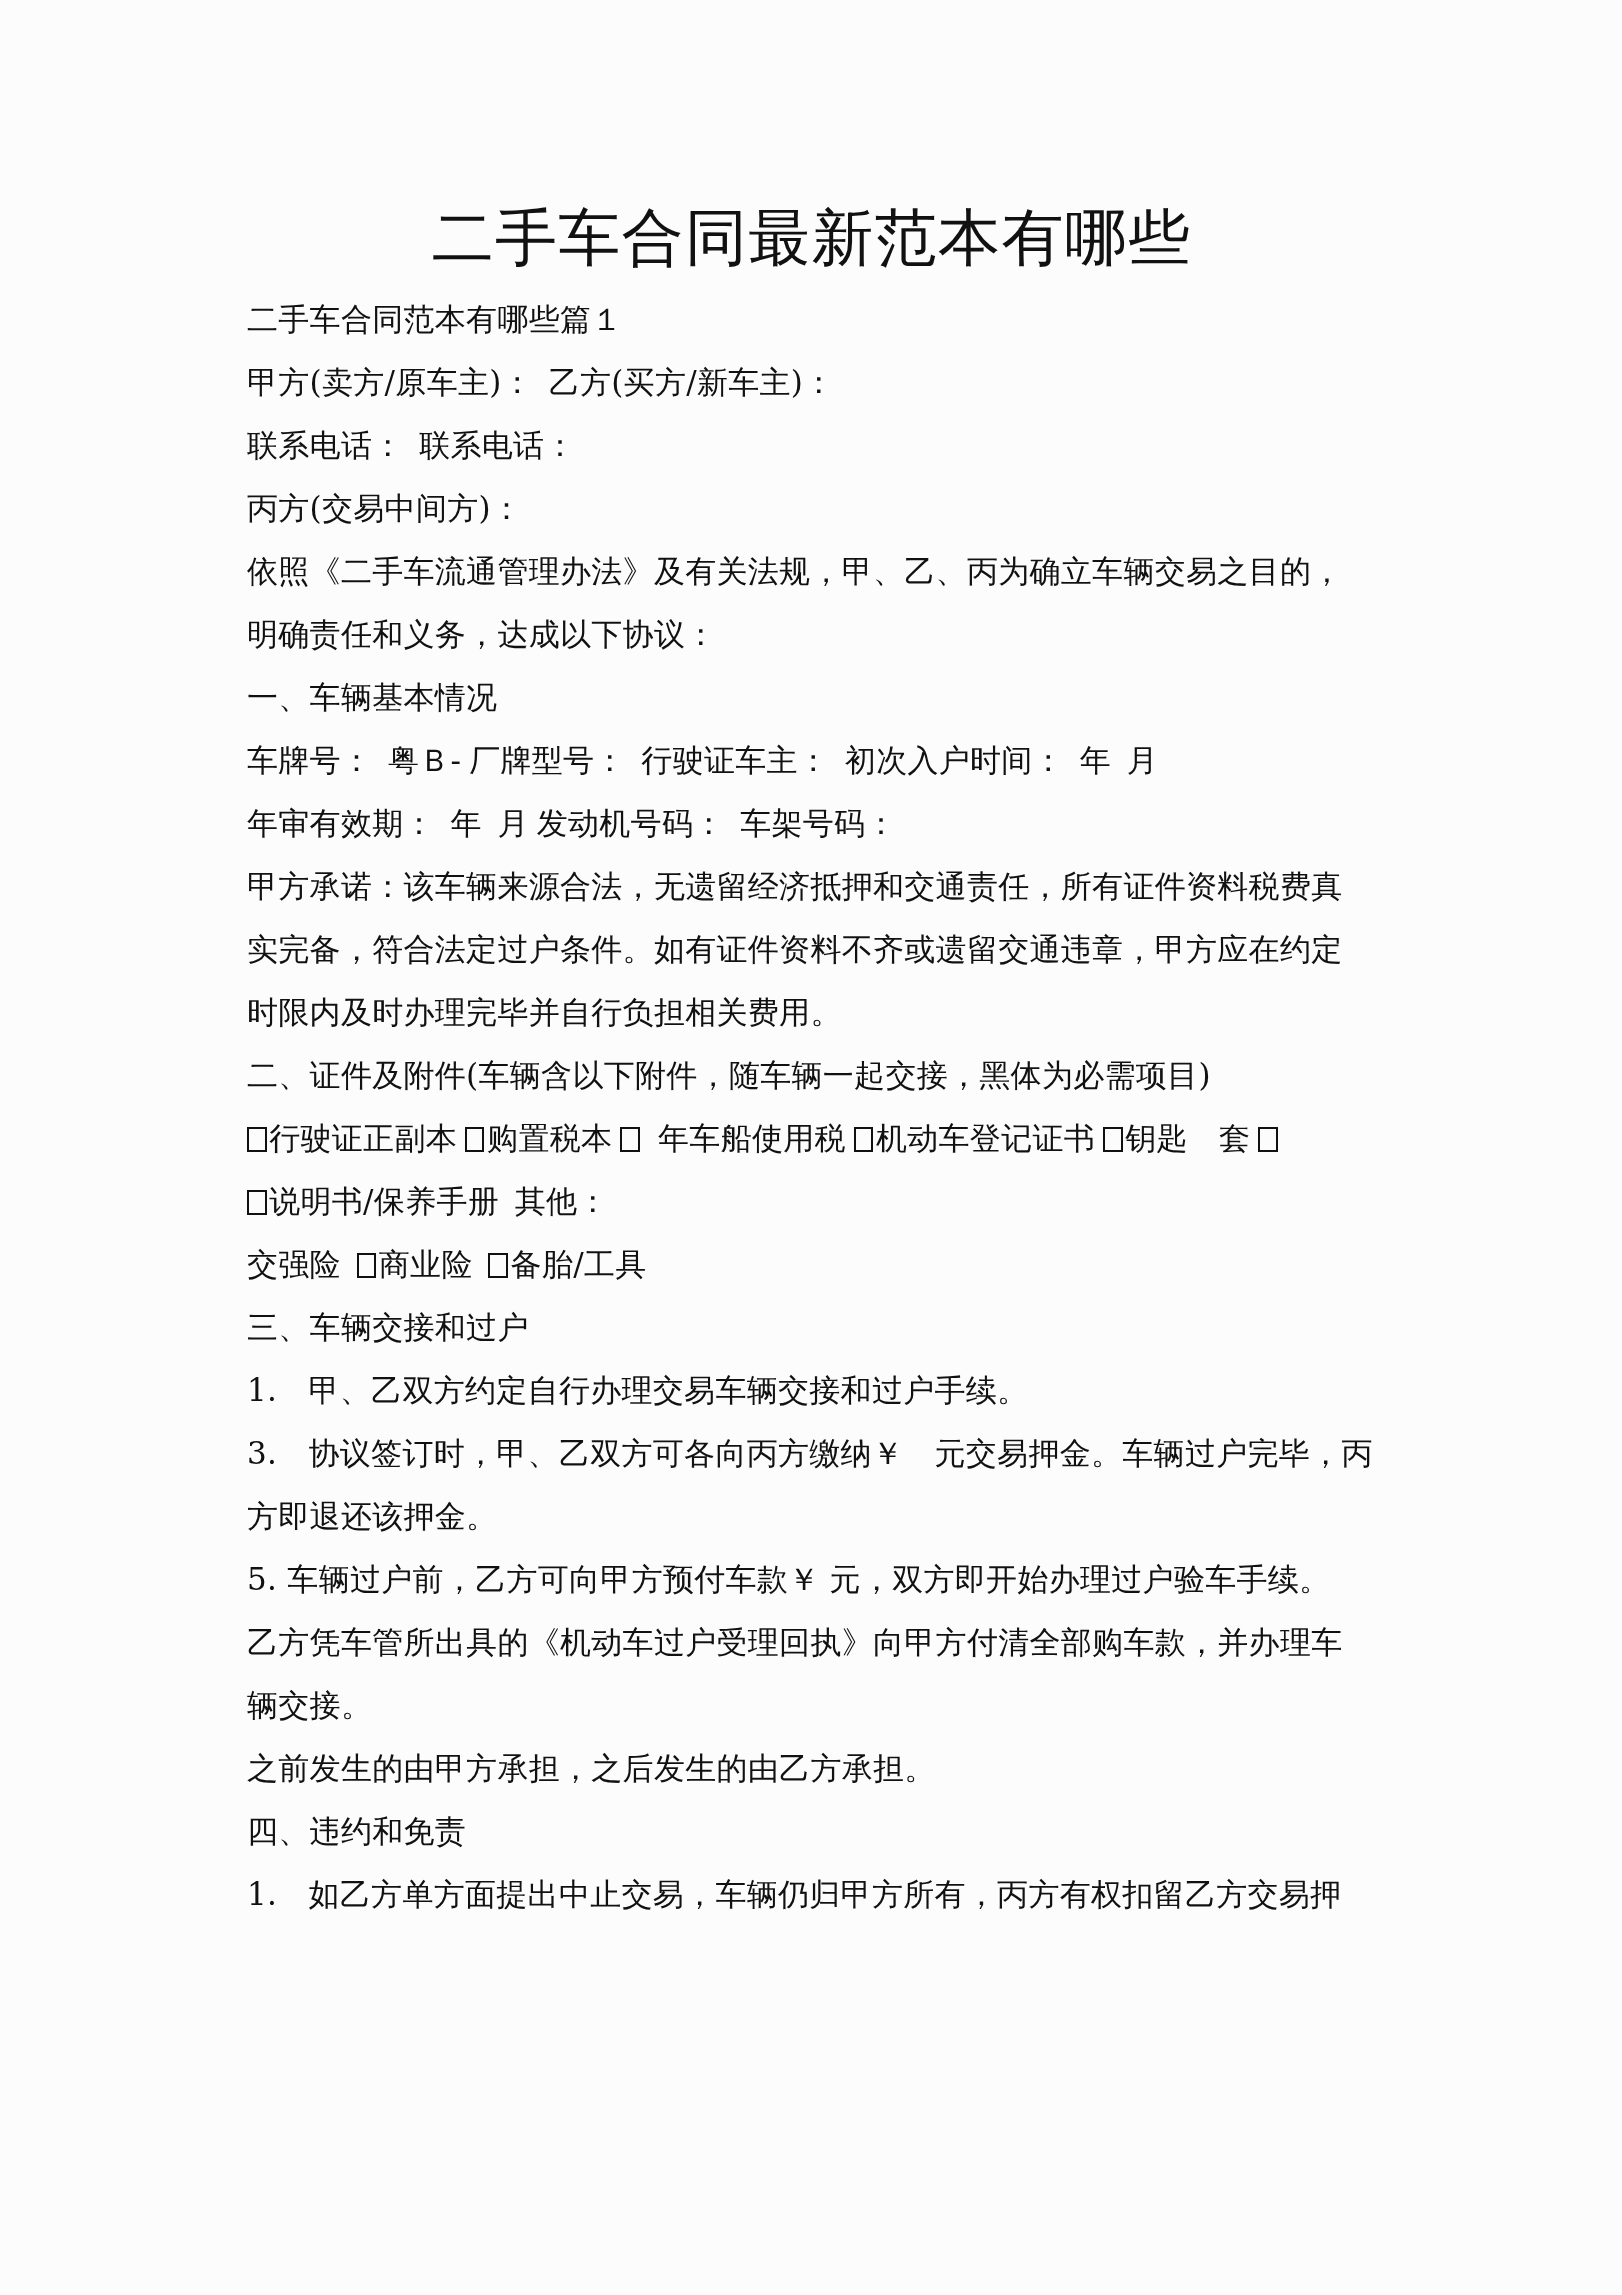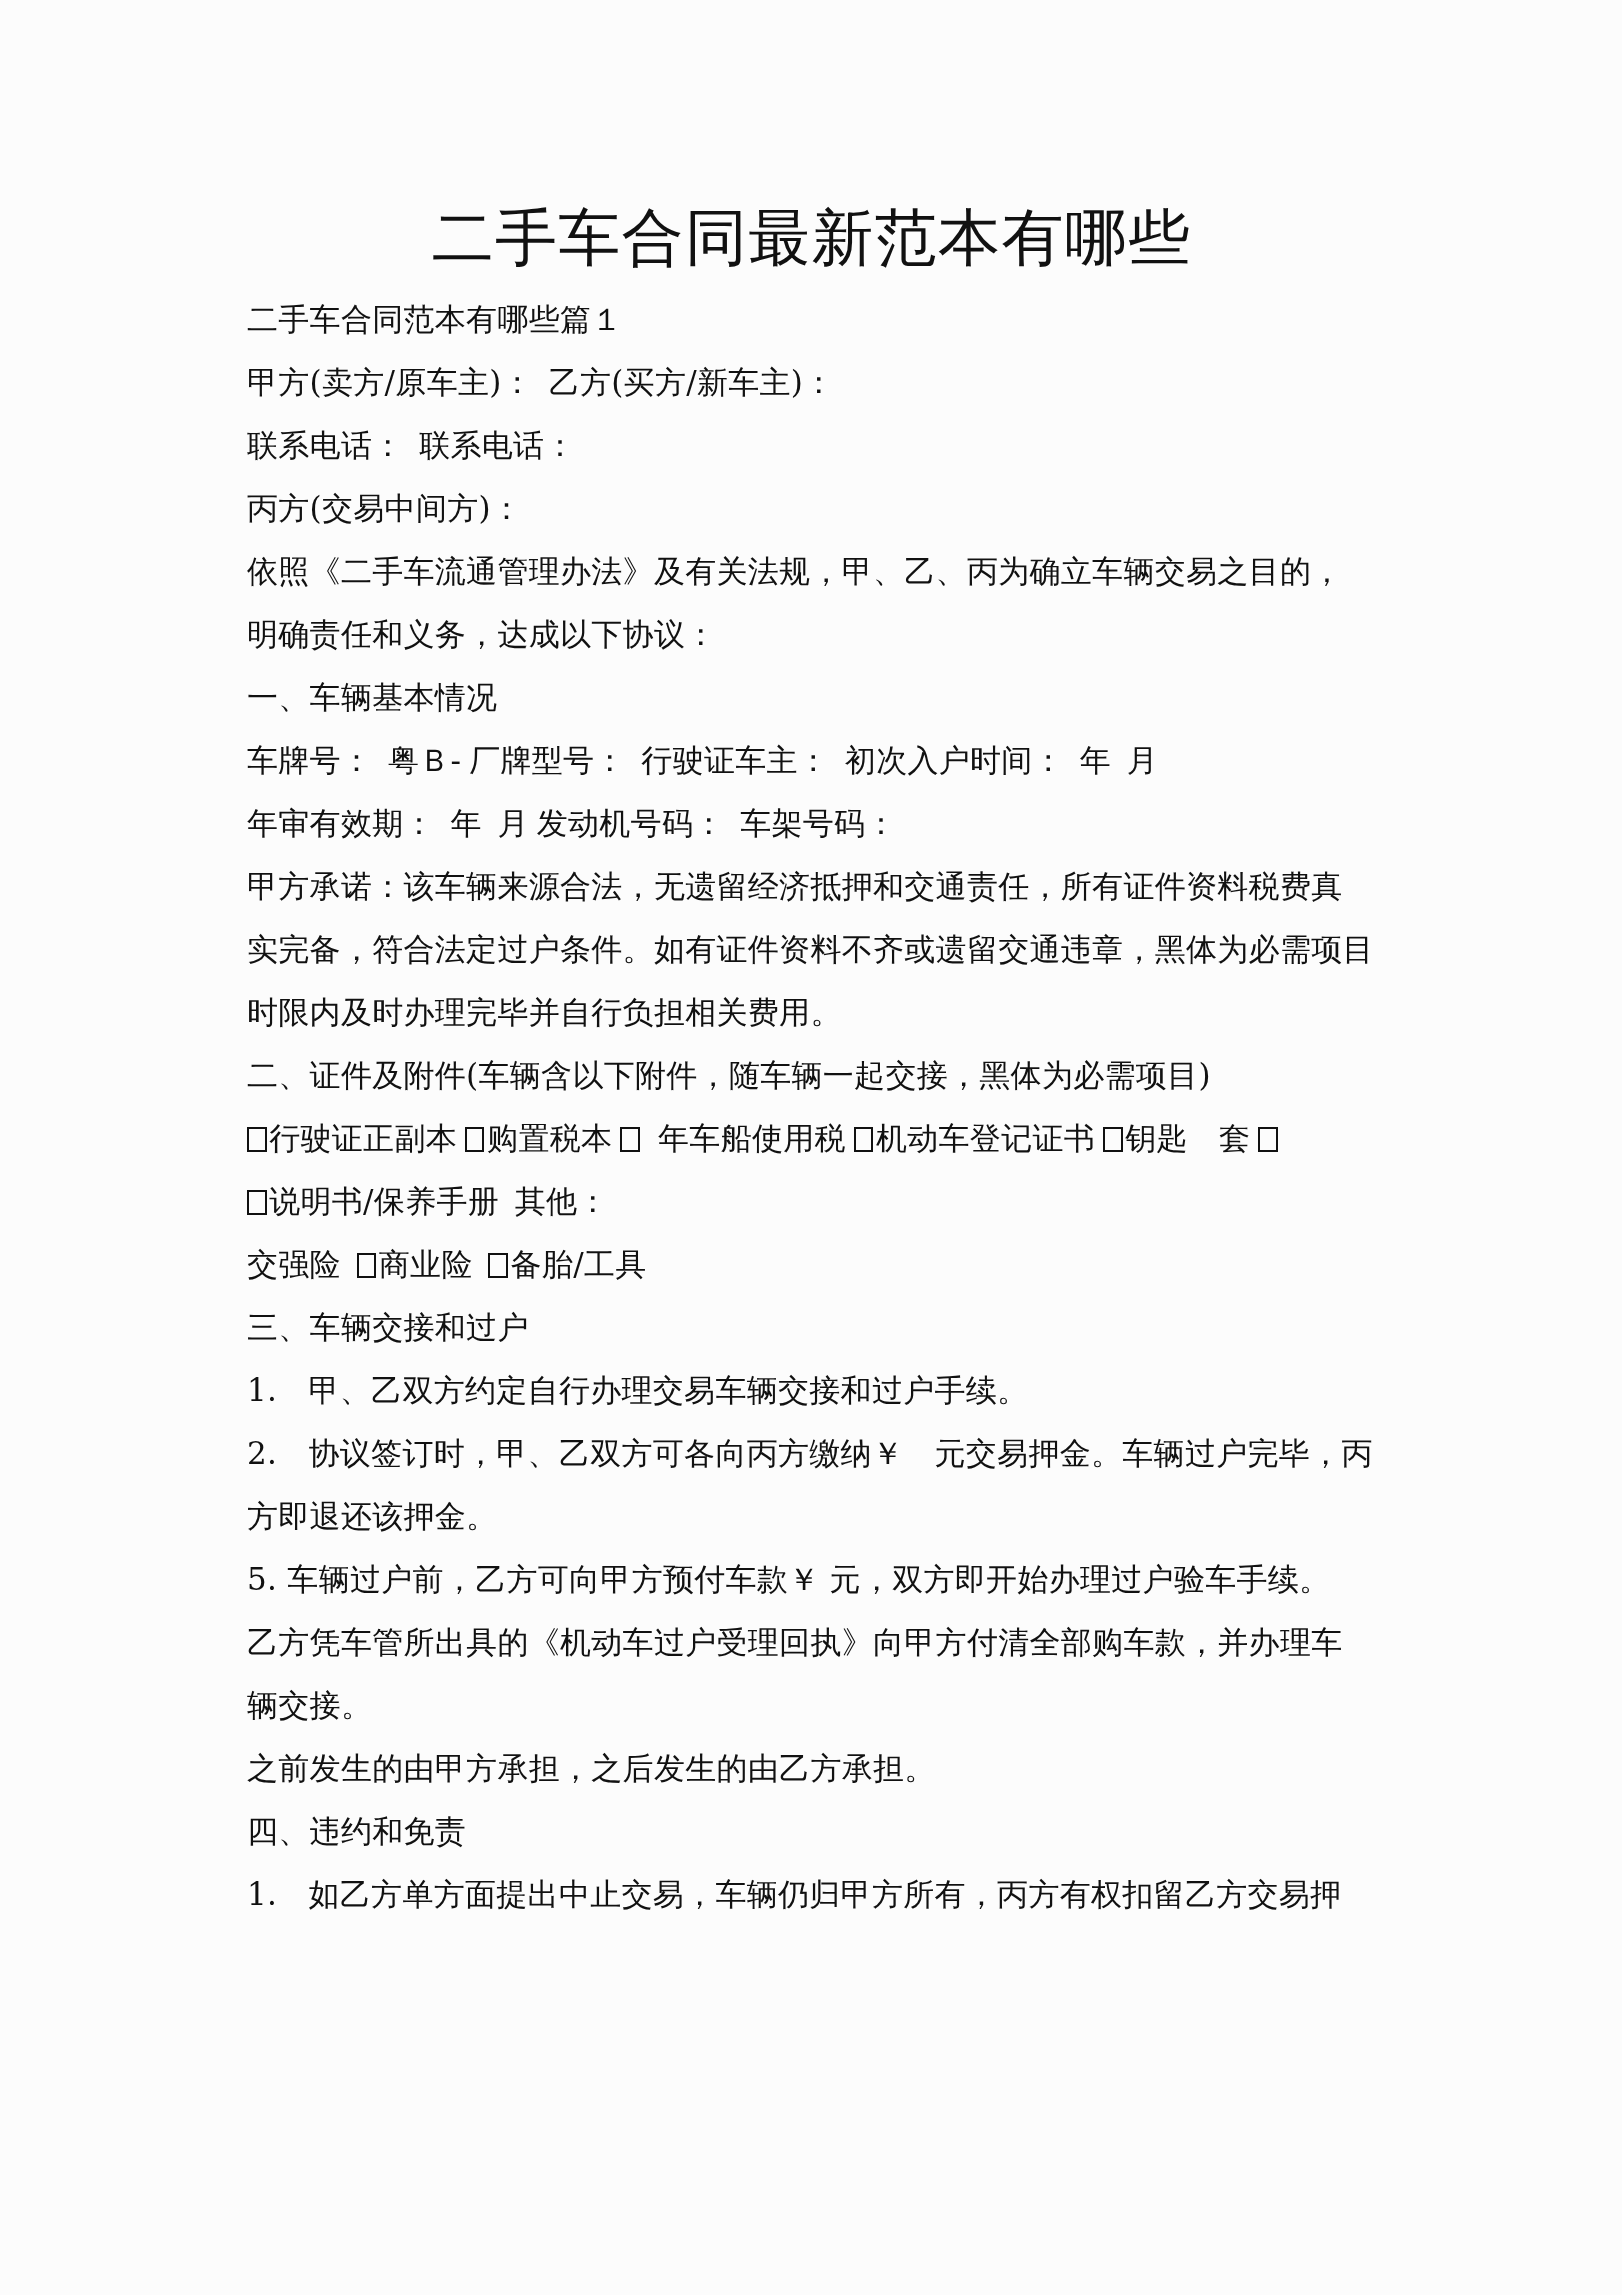--- a/index.html
+++ b/index.html
@@ -90,42 +90,42 @@
 
     <div class="line">
       <span>车牌号：</span><span class="gap" style="width:15.7px"></span><span>粤Ｂ-</span><span class="gap" style="width:7.9px"></span><span>厂牌型号：</span><span class="gap" style="width:15.7px"></span><span>行驶证车主：</span><span class="gap" style="width:15.7px"></span><span>初次入户时间：</span><span class="gap" style="width:15.7px"></span><span>年</span><span class="gap" style="width:15.7px"></span><span>月</span>
     </div>
 
     <div class="line">
       <span>年审有效期：</span><span class="gap" style="width:15.7px"></span><span>年</span><span class="gap" style="width:15.7px"></span><span>月</span><span class="gap" style="width:7.9px"></span><span>发动机号码：</span><span class="gap" style="width:15.7px"></span><span>车架号码：</span>
     </div>
 
     <div class="line">甲方承诺：该车辆来源合法，无遗留经济抵押和交通责任，所有证件资料税费真</div>
-    <div class="line">实完备，符合法定过户条件。如有证件资料不齐或遗留交通违章，黑体为必需项目</div>
+    <div class="line">实完备，符合法定过户条件。如有证件资料不齐或遗留交通违章，甲方应在约定</div>
     <div class="line">时限内及时办理完毕并自行负担相关费用。</div>
 
     <div class="line">二、证件及附件(车辆含以下附件，随车辆一起交接，黑体为必需项目)</div>
 
     <div class="line">
       <span class="checkbox"></span><span>行驶证正副本</span><span class="gap" style="width:7.9px"></span><span class="checkbox"></span><span>购置税本</span><span class="gap" style="width:7.9px"></span><span class="checkbox"></span><span class="gap" style="width:15.7px"></span><span>年车船使用税</span><span class="gap" style="width:7.9px"></span><span class="checkbox"></span><span>机动车登记证书</span><span class="gap" style="width:7.9px"></span><span class="checkbox"></span><span>钥匙　套</span><span class="gap" style="width:7.9px"></span><span class="checkbox"></span>
     </div>
 
     <div class="line">
       <span class="checkbox"></span><span>说明书/保养手册</span><span class="gap" style="width:15.7px"></span><span>其他：</span>
     </div>
 
     <div class="line">
       <span>交强险</span><span class="gap" style="width:15.7px"></span><span class="checkbox"></span><span>商业险</span><span class="gap" style="width:15.7px"></span><span class="checkbox"></span><span>备胎/工具</span>
     </div>
 
     <div class="line">三、车辆交接和过户</div>
 
     <div class="line">1.　甲、乙双方约定自行办理交易车辆交接和过户手续。</div>
 
-    <div class="line">2.　协议签订时，甲、乙双方可各向丙方缴纳￥　元交易押金。车辆过户完毕，丙</div>
+    <div class="line">3.　协议签订时，甲、乙双方可各向丙方缴纳￥　元交易押金。车辆过户完毕，丙</div>
     <div class="line">方即退还该押金。</div>
 
     <div class="line">5. 车辆过户前，乙方可向甲方预付车款￥ 元，双方即开始办理过户验车手续。</div>
     <div class="line">乙方凭车管所出具的《机动车过户受理回执》向甲方付清全部购车款，并办理车</div>
     <div class="line">辆交接。</div>
 
     <div class="line">之前发生的由甲方承担，之后发生的由乙方承担。</div>
 
     <div class="line">四、违约和免责</div>
 

